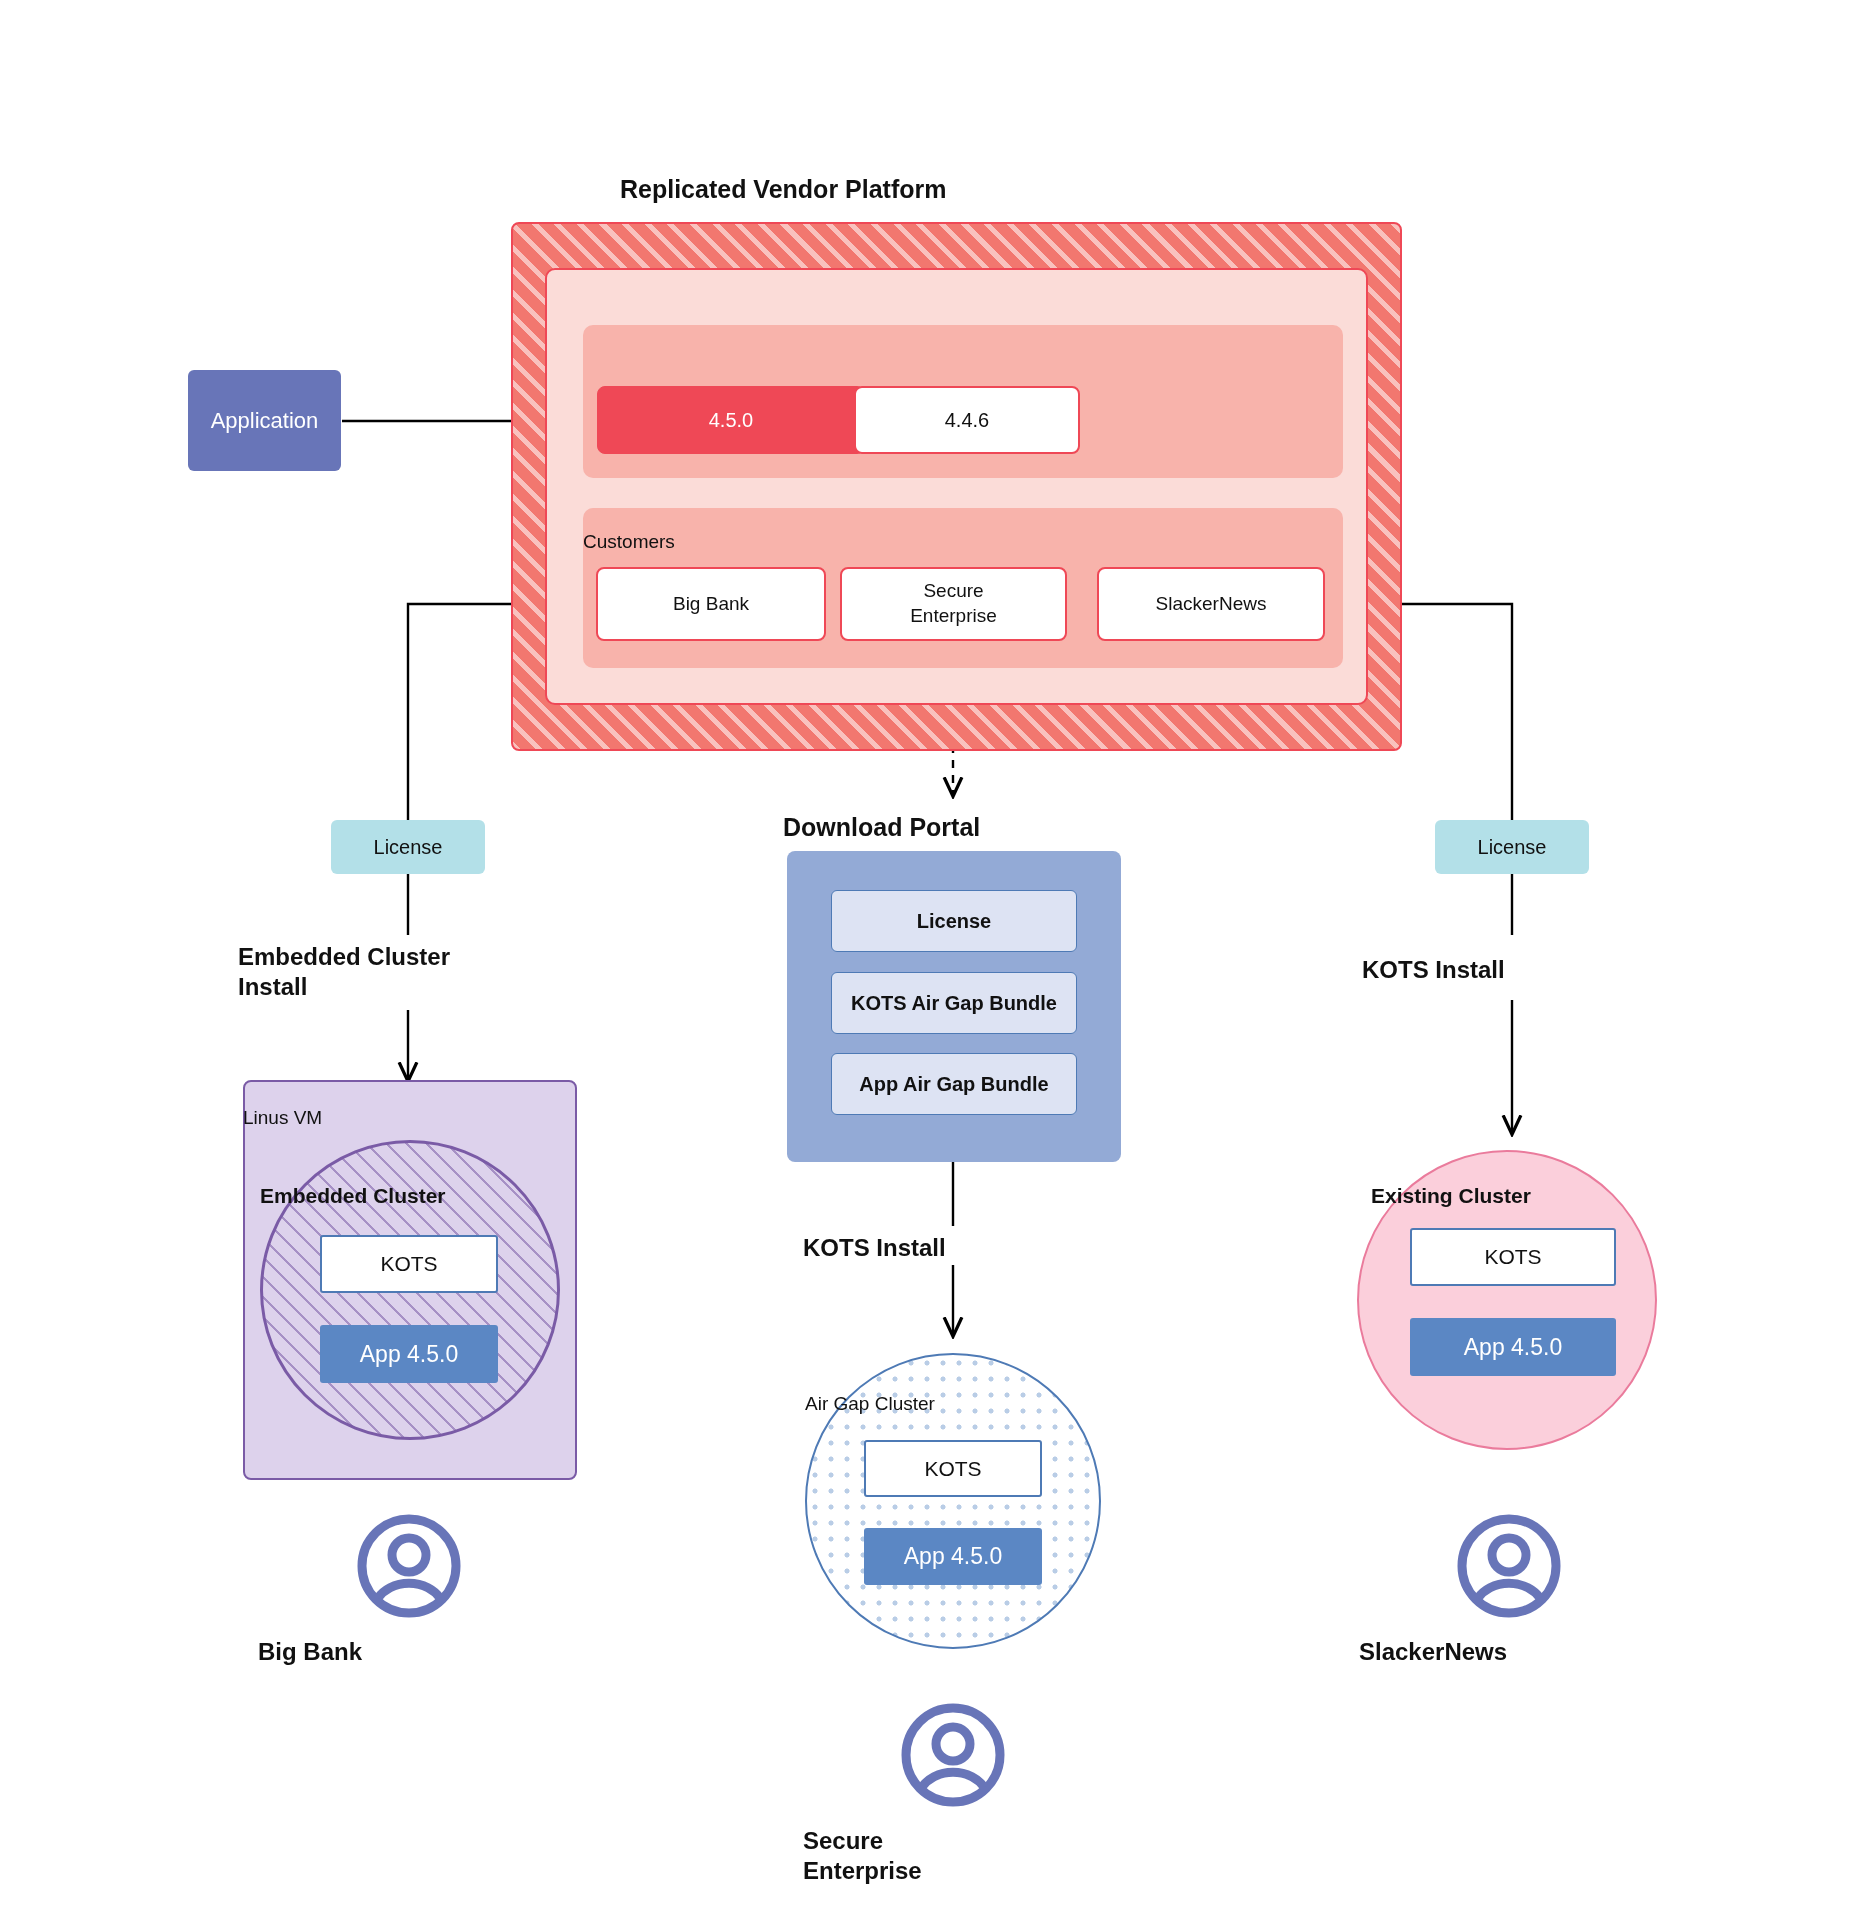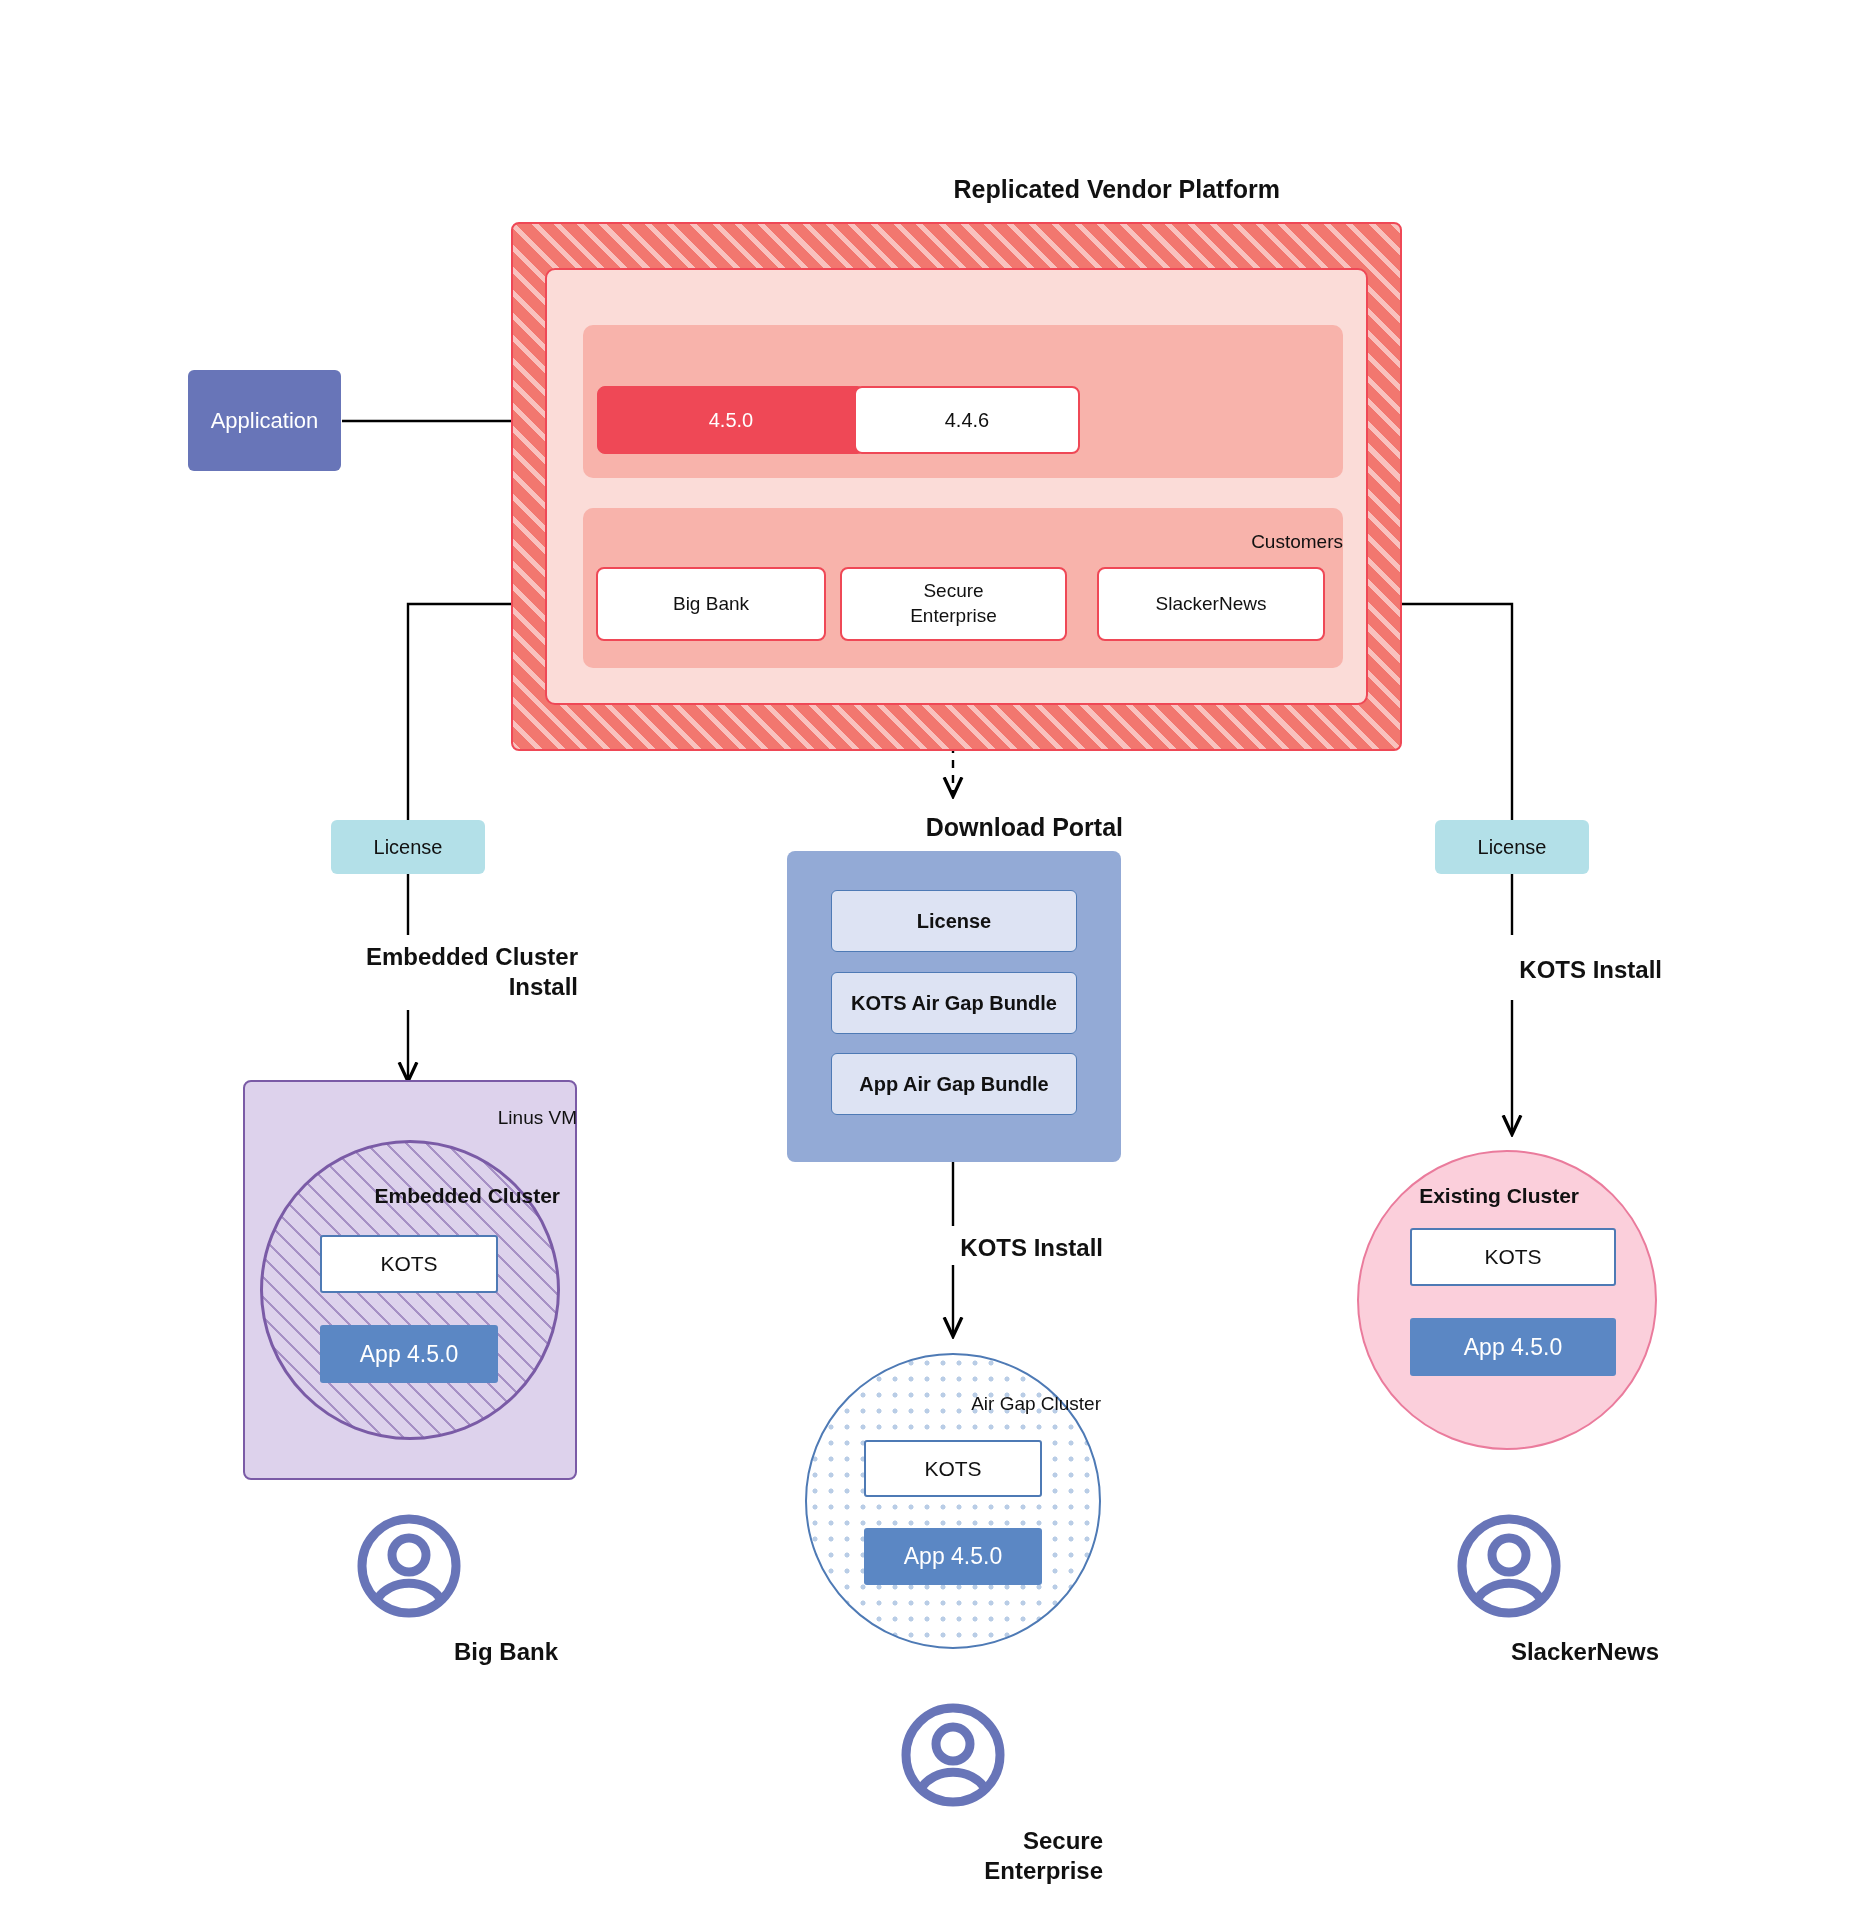--- a/index.html
+++ b/index.html
@@ -16,21 +16,21 @@
     width: 1851px;
     height: 1927px;
     background: #ffffff;
     overflow: hidden;
   }
   .abs { position: absolute; box-sizing: border-box; }
 
   
   .label {
     position: absolute;
-    text-align: right;
+    text-align: left;
     line-height: 1.25;
     white-space: pre-line;
   }
 
   
   .title-lg {
     font-size: 25px;
     font-weight: 700;
     color: #111111;
   }
@@ -288,21 +288,21 @@
       <path d="M22,85 A36,30 0 0 1 84,85" fill="none" stroke="#6875b8" stroke-width="9"></path>
     </svg>
   </div>
   <div class="label personlabel" style="left:803px; top:1826px; width:300px;">Secure
 Enterprise</div>
 
   <div class="abs license-chip" style="left:1435px; top:820px; width:154px; height:54px;">License</div>
   <div class="label flowlabel" style="left:1362px; top:955px; width:300px;">KOTS Install</div>
 
   <div class="abs circle-existing" style="left:1357px; top:1150px; width:300px; height:300px;"></div>
-  <div class="label title-md" style="left:1279px; top:1183px; width:300px;">Existing Cluster</div>
+  <div class="label title-md" style="left:1371px; top:1183px; width:300px;">Existing Cluster</div>
   <div class="abs kots-box" style="left:1410px; top:1228px; width:206px; height:58px;">KOTS</div>
   <div class="abs appver-box" style="left:1410px; top:1318px; width:206px; height:58px;">App 4.5.0</div>
 
   <div class="avatar" style="left:1456px; top:1513px;">
     <svg width="106" height="106" viewBox="0 0 106 106">
       <circle cx="53" cy="53" r="47" fill="none" stroke="#6875b8" stroke-width="9"></circle>
       <circle cx="53" cy="42" r="17" fill="none" stroke="#6875b8" stroke-width="9"></circle>
       <path d="M22,85 A36,30 0 0 1 84,85" fill="none" stroke="#6875b8" stroke-width="9"></path>
     </svg>
   </div>

